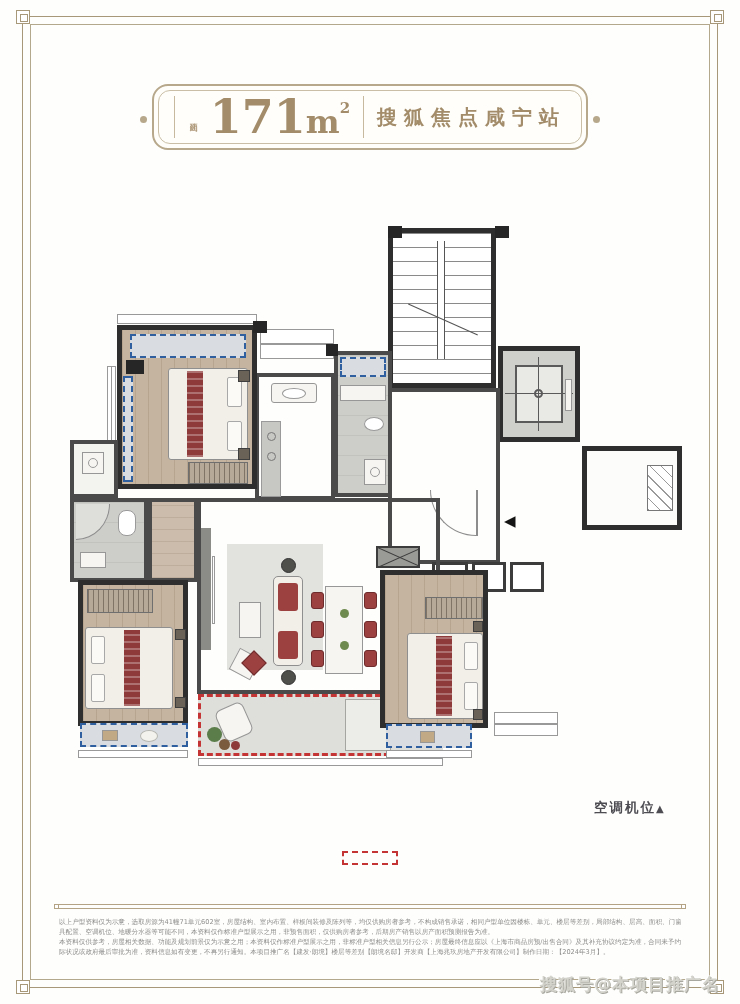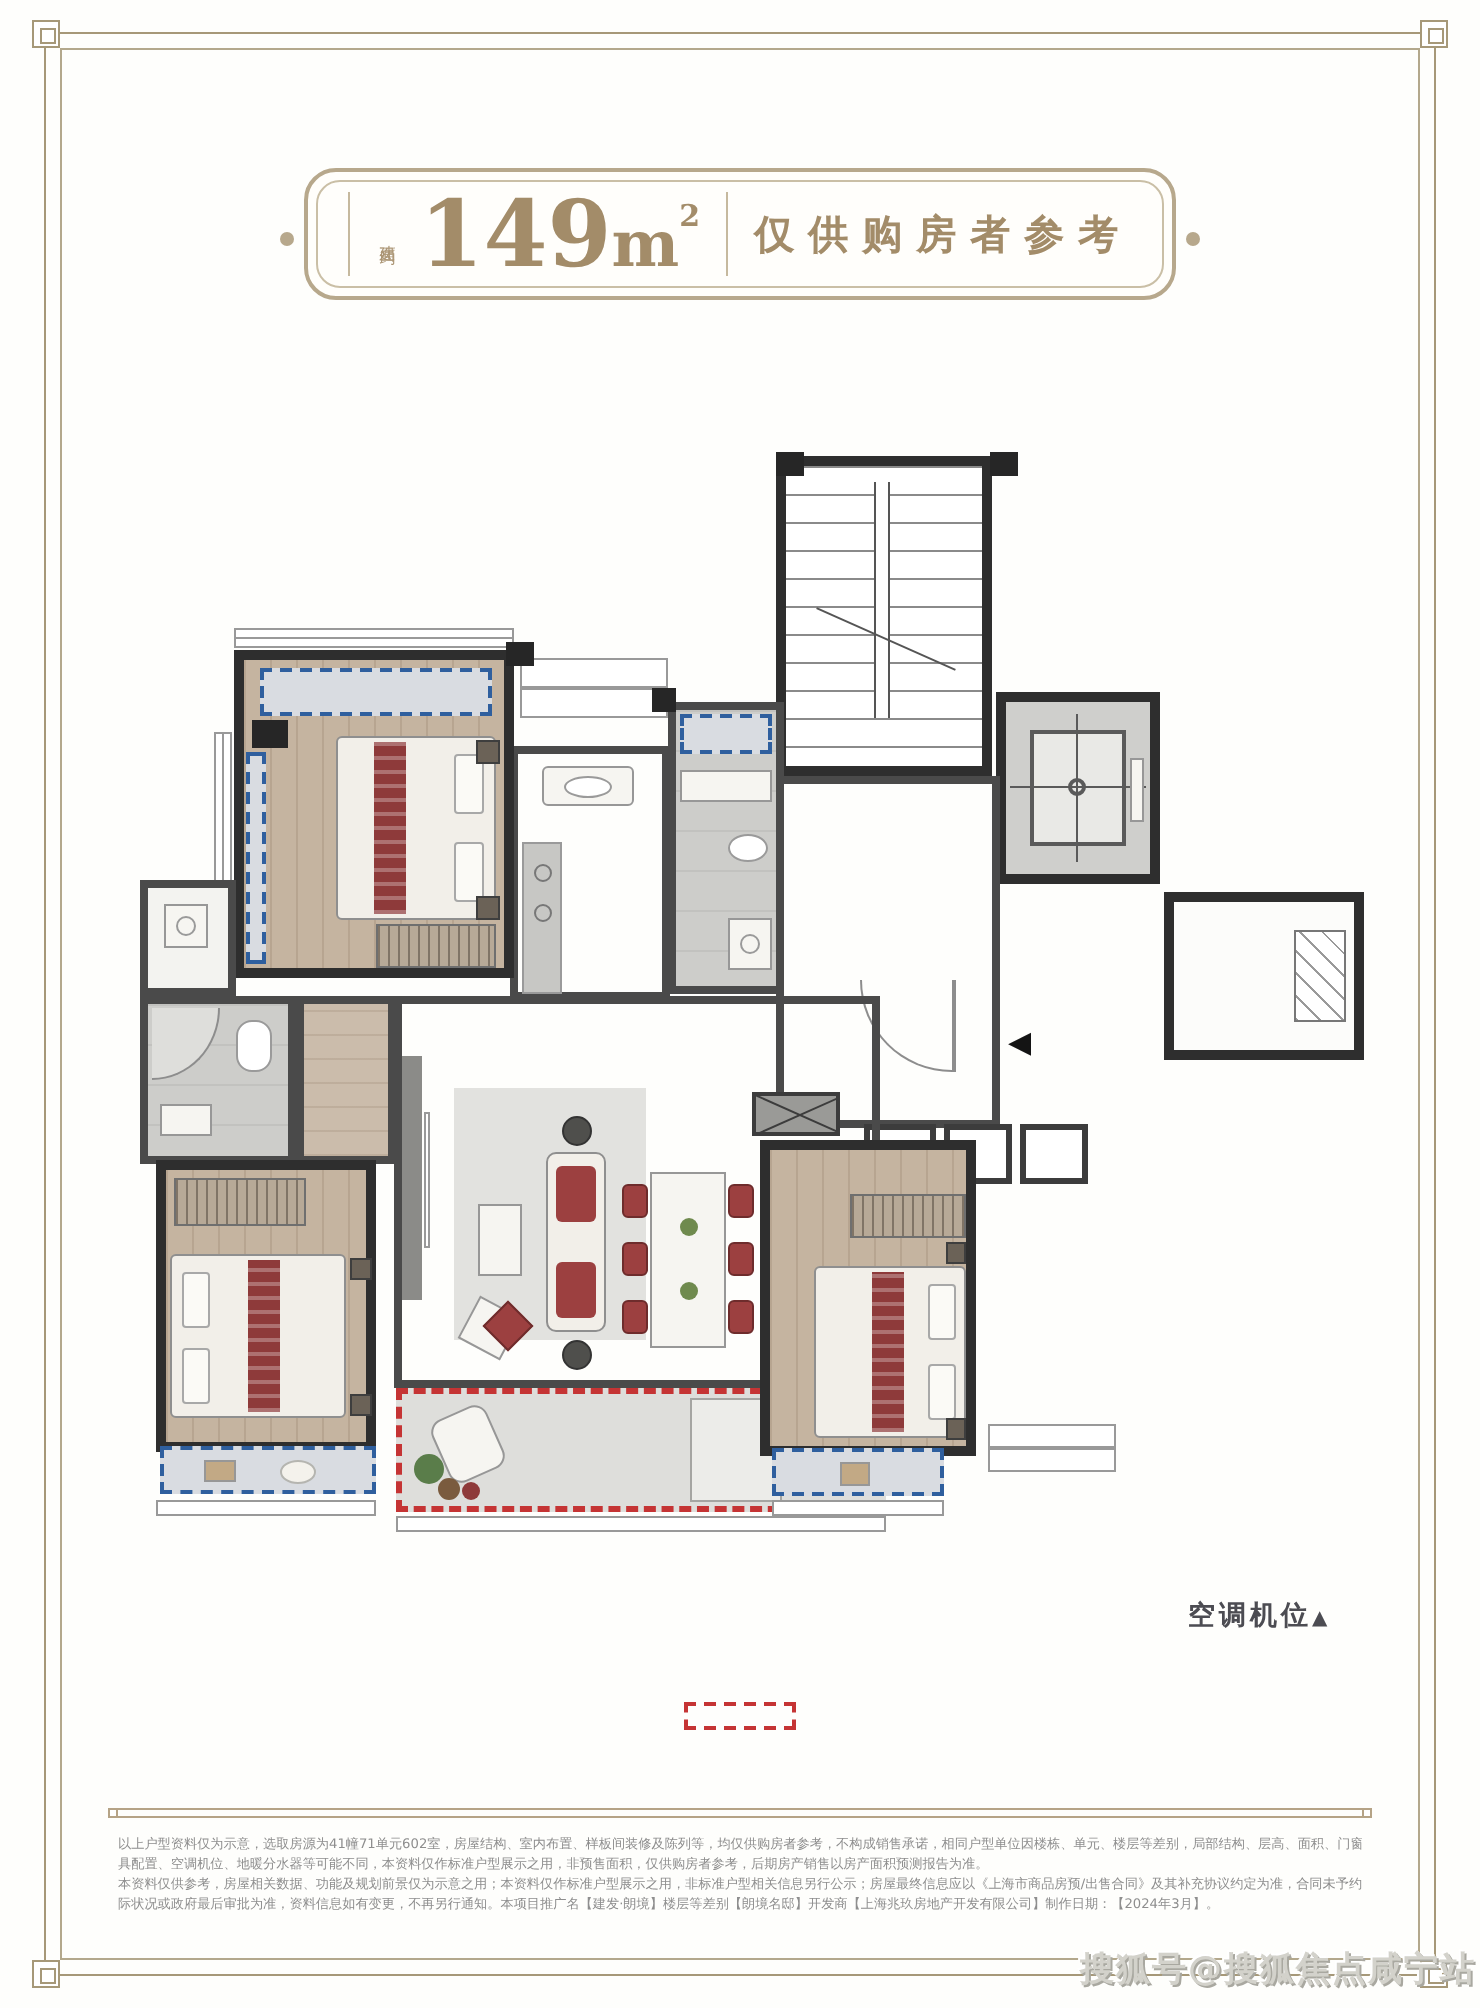--- a/index.html
+++ b/index.html
@@ -77,26 +77,26 @@
 <div class="abs corner" style="left:16px;bottom:10px;"></div>
 <div class="abs corner" style="right:16px;bottom:10px;"></div>
 
 <div class="abs badge">
   <span class="abs badge-orn l"></span>
   <span class="abs badge-orn r"></span>
   <div class="badge-row">
     <span class="vdiv"></span>
     <span class="t-pre">建面约</span>
     <span class="t-area">
-        <span>149</span>
+        <span>171</span>
         <span class="unit">m</span>
         <sup>2</sup>
       </span>
     <span class="vdiv"></span>
-    <span class="t-rooms">仅供购房者参考</span>
+    <span class="t-rooms">搜狐焦点咸宁站</span>
   </div>
 </div>
 
 <div class="abs plan">
 
   <div class="rm w5 stairs" style="left:318px;top:2px;width:108px;height:160px;">
     <div class="rm" style="left:44px;top:8px;width:8px;height:118px;border-left:1px solid #555;border-right:1px solid #555;background:#fff;"></div>
     <div class="rm" style="left:12px;top:86px;width:76px;height:1px;background:#555;transform:rotate(24deg);"></div>
   </div>
 
@@ -261,13 +261,13 @@
 <div class="abs rule"></div>
 <div class="abs rule-end" style="left:54px;"></div>
 <div class="abs rule-end" style="left:681px;"></div>
 <div class="abs disc">
   <div>以上户型资料仅为示意，选取房源为41幢71单元602室，房屋结构、室内布置、样板间装修及陈列等，均仅供购房者参考，不构成销售承诺，相同户型单位因楼栋、单元、楼层等差别，局部结构、层高、面积、门窗、室内装修示意、家</div>
   <div>具配置、空调机位、地暖分水器等可能不同，本资料仅作标准户型展示之用，非预售面积，仅供购房者参考，后期房产销售以房产面积预测报告为准。</div>
   <div>本资料仅供参考，房屋相关数据、功能及规划前景仅为示意之用；本资料仅作标准户型展示之用，非标准户型相关信息另行公示；房屋最终信息应以《上海市商品房预/出售合同》及其补充协议约定为准，合同未予约定的，则以房屋最终实</div>
   <div>际状况或政府最后审批为准，资料信息如有变更，不再另行通知。本项目推广名【建发·朗境】楼层等差别【朗境名邸】开发商【上海兆玖房地产开发有限公司】制作日期：【2024年3月】。</div>
 </div>
 
-<div class="abs wm">搜狐号@搜狐焦点咸宁站</div>
+<div class="abs wm">搜狐号@本项目推广名</div>
 
 </body></html>

